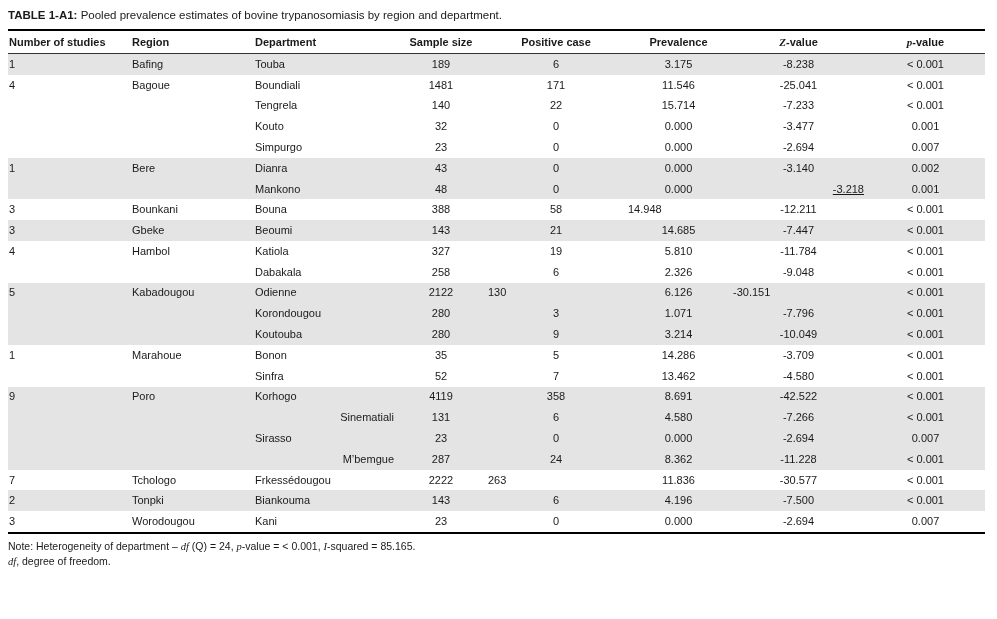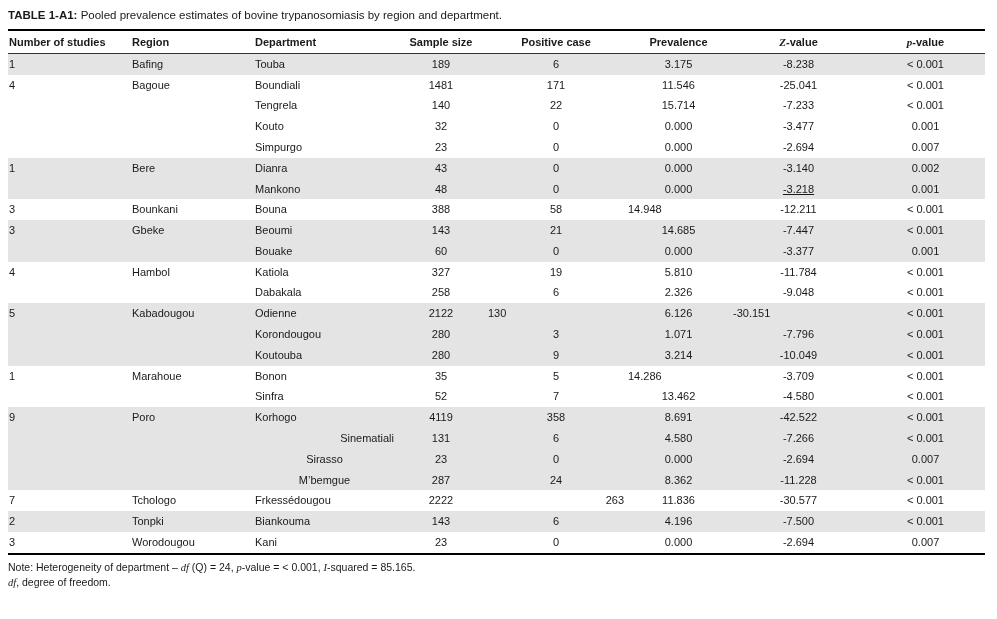--- a/index.html
+++ b/index.html
@@ -160,21 +160,21 @@
           <td style="text-align: center;">-3.140</td>
           <td style="text-align: center;">0.002</td>
         </tr>
         <tr class="shaded">
           <td style="text-align: left;"></td>
           <td style="text-align: left;"></td>
           <td style="text-align: left; margin-left: 16px;">Mankono</td>
           <td style="text-align: center;">48</td>
           <td style="text-align: center;">0</td>
           <td style="text-align: center;">0.000</td>
-          <td style="text-align: center; text-decoration: underline;">-3.218</td>
+          <td style="text-align: right; text-decoration: underline;">-3.218</td>
           <td style="text-align: center;">0.001</td>
         </tr>
         <tr>
           <td style="text-align: left;">3</td>
           <td style="text-align: left;">Bounkani</td>
           <td style="text-align: left;">Bouna</td>
           <td style="text-align: center;">388</td>
           <td style="text-align: center;">58</td>
           <td style="text-align: left;">14.948</td>
           <td style="text-align: center;">-12.211</td>
@@ -183,30 +183,20 @@
         <tr class="shaded">
           <td style="text-align: left;">3</td>
           <td style="text-align: left;">Gbeke</td>
           <td style="text-align: left;">Beoumi</td>
           <td style="text-align: center;">143</td>
           <td style="text-align: center;">21</td>
           <td style="text-align: center;">14.685</td>
           <td style="text-align: center;">-7.447</td>
           <td style="text-align: center;">&lt; 0.001</td>
         </tr>
-        <tr class="shaded">
-          <td style="text-align: left;"></td>
-          <td style="text-align: left;"></td>
-          <td style="text-align: left;">Bouake</td>
-          <td style="text-align: center;">60</td>
-          <td style="text-align: center;">0</td>
-          <td style="text-align: center;">0.000</td>
-          <td style="text-align: center;">-3.377</td>
-          <td style="text-align: center;">0.001</td>
-        </tr>
         <tr>
           <td style="text-align: left;">4</td>
           <td style="text-align: left;">Hambol</td>
           <td style="text-align: left;">Katiola</td>
           <td style="text-align: center;">327</td>
           <td style="text-align: center;">19</td>
           <td style="text-align: center;">5.810</td>
           <td style="text-align: center;">-11.784</td>
           <td style="text-align: center;">&lt; 0.001</td>
         </tr>
@@ -249,21 +239,21 @@
           <td style="text-align: center;">3.214</td>
           <td style="text-align: center;">-10.049</td>
           <td style="text-align: center;">&lt; 0.001</td>
         </tr>
         <tr>
           <td style="text-align: left;">1</td>
           <td style="text-align: left;">Marahoue</td>
           <td style="text-align: left;">Bonon</td>
           <td style="text-align: center;">35</td>
           <td style="text-align: center;">5</td>
-          <td style=" margin-top: 12px;">14.286</td>
+          <td style="text-align: center; margin-top: 12px;">14.286</td>
           <td style="text-align: center;">-3.709</td>
           <td style="text-align: center;">&lt; 0.001</td>
         </tr>
         <tr>
           <td style="text-align: left;"></td>
           <td style="text-align: left;"></td>
           <td style="text-align: left;">Sinfra</td>
           <td style="text-align: center;">52</td>
           <td style="text-align: center;">7</td>
           <td style="text-align: center;">13.462</td>
@@ -286,43 +276,43 @@
           <td style="text-align: right;">Sinematiali</td>
           <td style="text-align: center;">131</td>
           <td style="text-align: center;">6</td>
           <td style="text-align: center;">4.580</td>
           <td style="text-align: center;">-7.266</td>
           <td style="text-align: center;">&lt; 0.001</td>
         </tr>
         <tr class="shaded">
           <td style="text-align: left;"></td>
           <td style="text-align: left;"></td>
-          <td style="text-align: center;">Sirasso</td>
+          <td style="text-align: left;">Sirasso</td>
           <td style="text-align: center;">23</td>
           <td style="text-align: center;">0</td>
           <td style="text-align: center;">0.000</td>
           <td style="text-align: center;">-2.694</td>
           <td style="text-align: center;">0.007</td>
         </tr>
         <tr class="shaded">
           <td style="text-align: left;"></td>
           <td style="text-align: left;"></td>
-          <td style="text-align: center;">M’bemgue</td>
+          <td style="text-align: right;">M’bemgue</td>
           <td style="text-align: center;">287</td>
           <td style="text-align: center;">24</td>
           <td style="text-align: center;">8.362</td>
           <td style="text-align: center;">-11.228</td>
           <td style="text-align: center;">&lt; 0.001</td>
         </tr>
         <tr>
           <td style="text-align: left;">7</td>
           <td style="text-align: left;">Tchologo</td>
           <td style="text-align: left;">Frkessédougou</td>
           <td style="text-align: center;">2222</td>
-          <td style="text-align: right;">263</td>
+          <td style="text-align: left;">263</td>
           <td style="text-align: center;">11.836</td>
           <td style="text-align: center;">-30.577</td>
           <td style="text-align: center;">&lt; 0.001</td>
         </tr>
         <tr class="shaded">
           <td style="text-align: left;">2</td>
           <td style="text-align: left;">Tonpki</td>
           <td style="text-align: left;">Biankouma</td>
           <td style="text-align: center;">143</td>
           <td style="text-align: center;">6</td>

